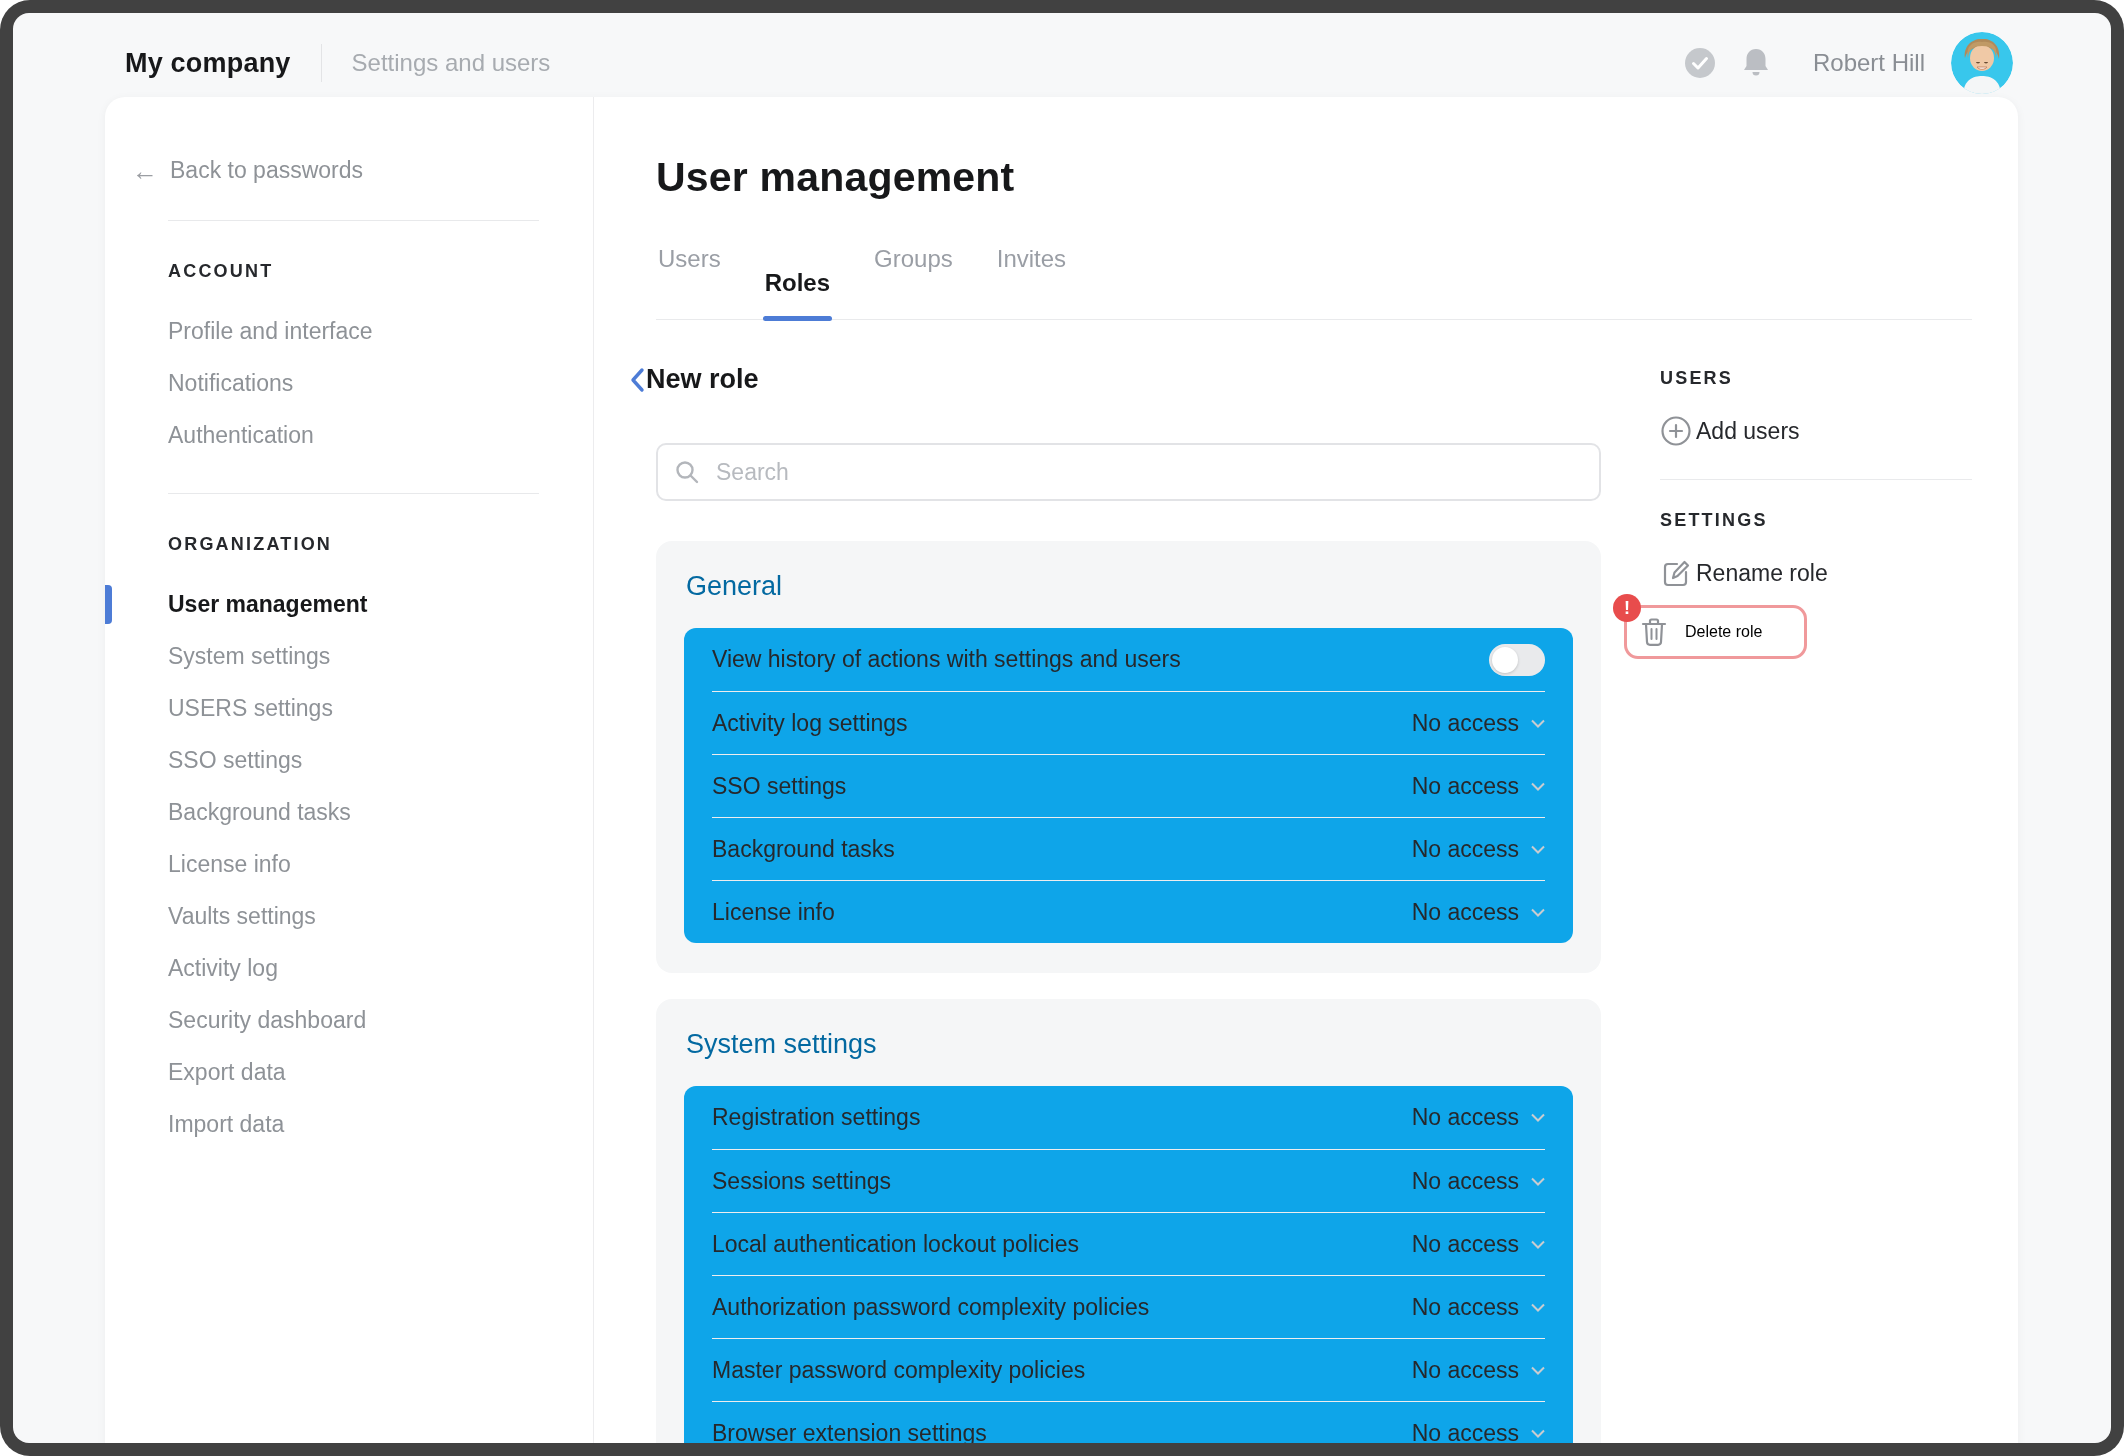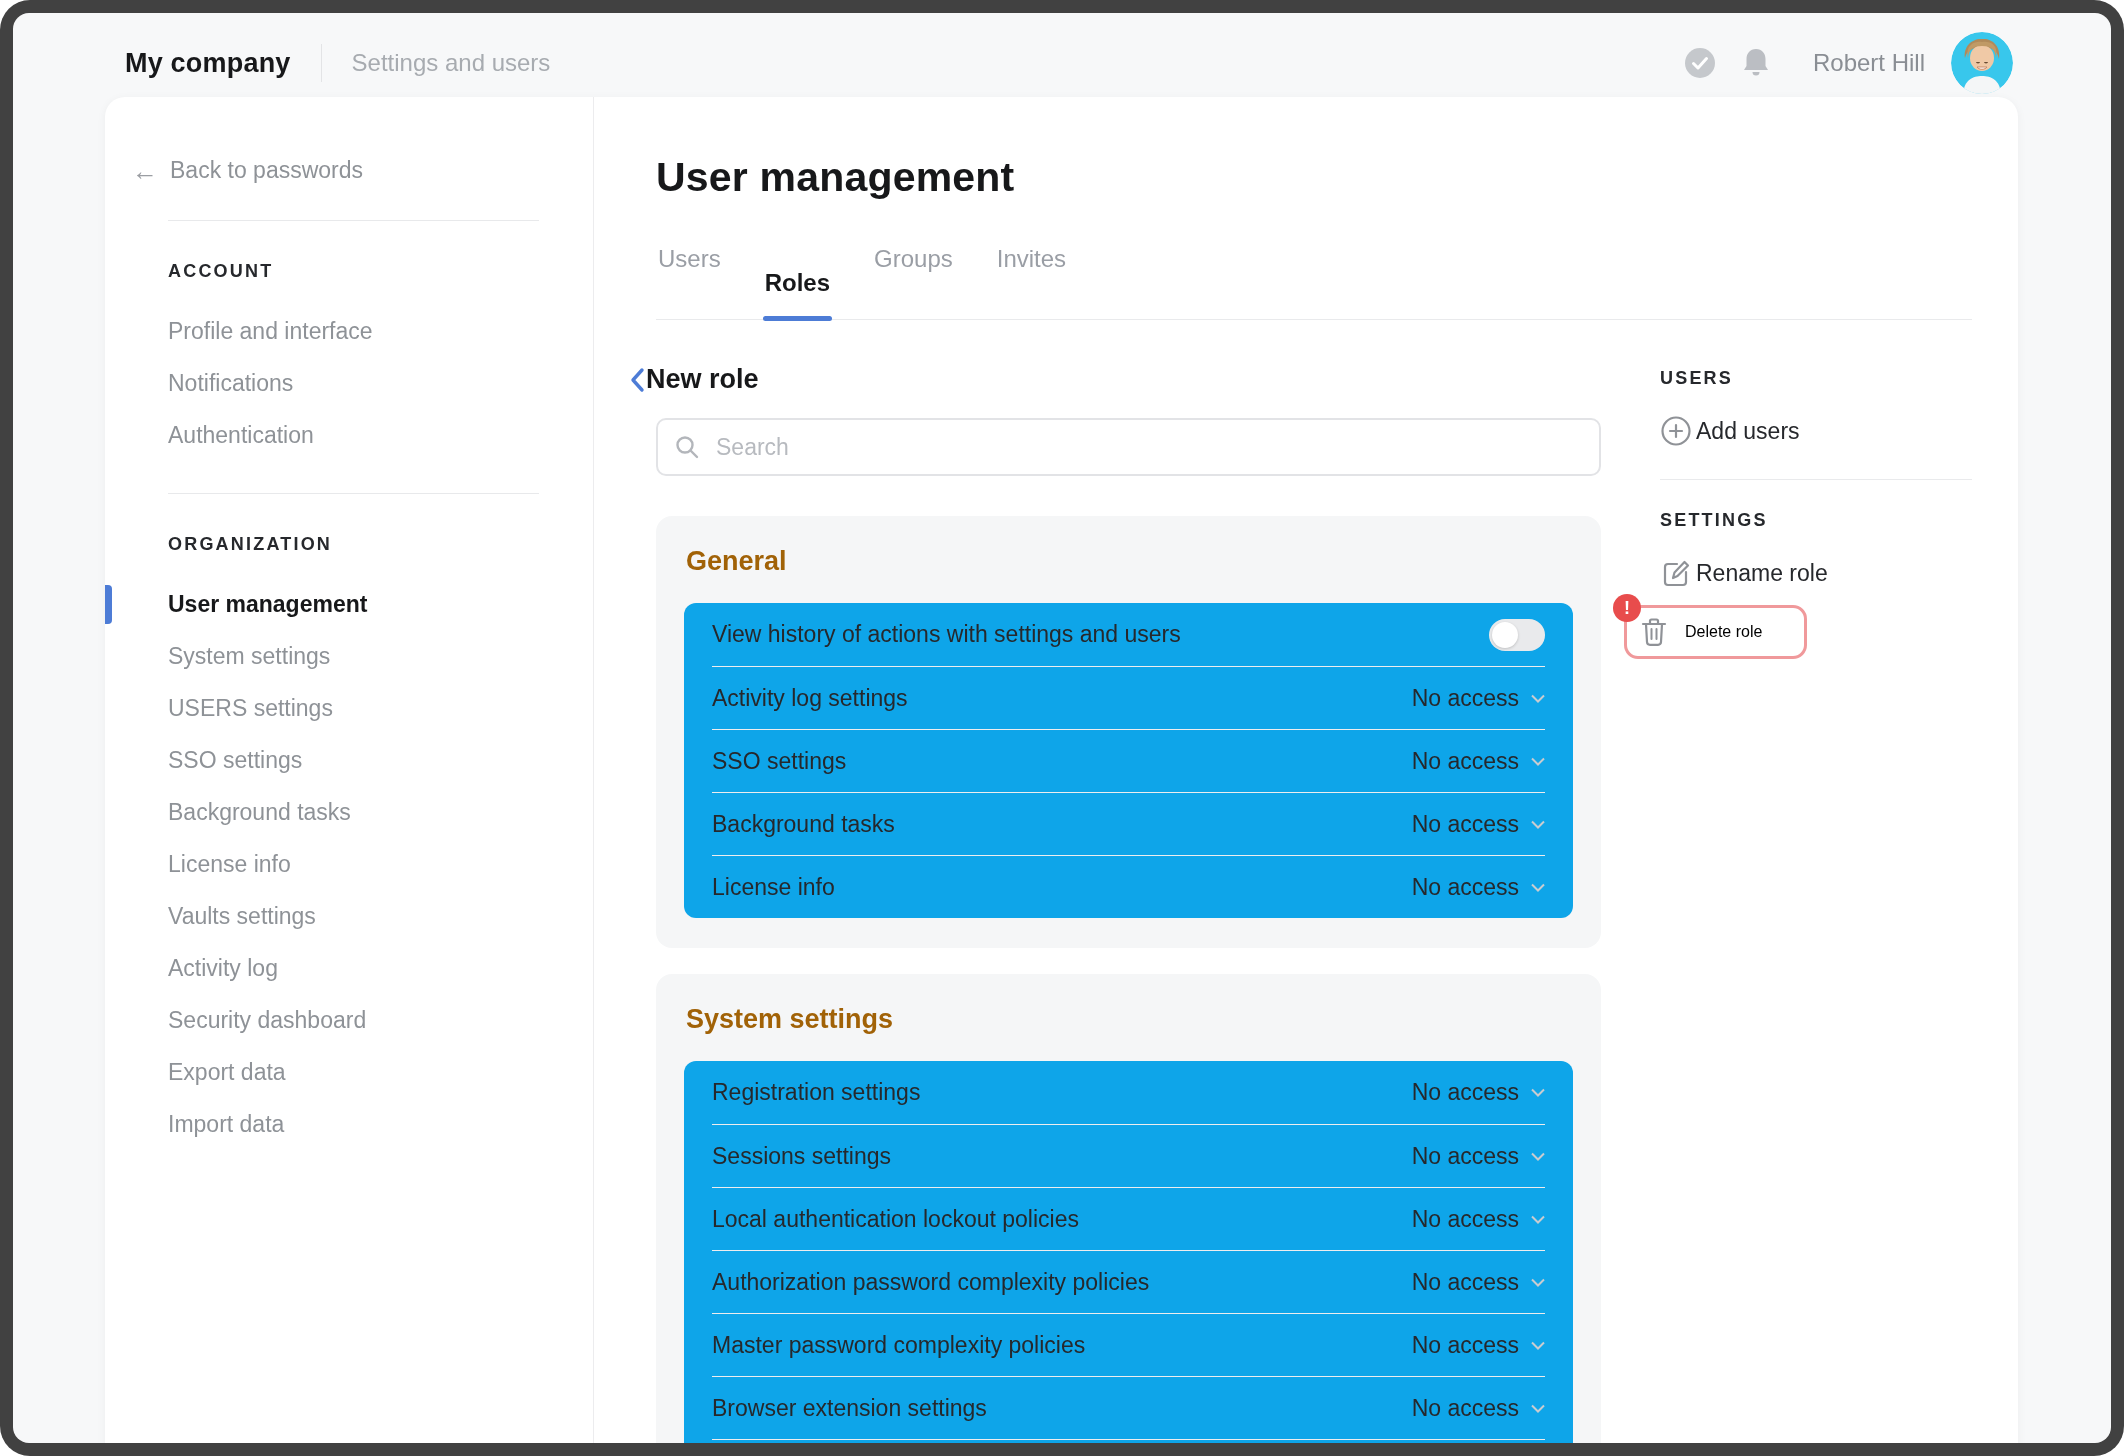--- a/index.html
+++ b/index.html
@@ -43,29 +43,29 @@
   .tab.active { color:#17181a; font-weight:700;margin-top:24px; }
   .tab.active::after { content:""; position:absolute; left:0; right:0; bottom:-2px; height:5px; border-radius:3px; background:var(--accent); }
 
   .content-row { display:flex; align-items:flex-start; }
   .content-col { width:945px; flex:0 0 auto; }
 
   .role-header { display:flex; align-items:center; margin-top:44px; margin-left:-28px; }
   .role-title { font-size:27px; font-weight:700; color:#17181a; }
   .chev-left-btn { display:flex; align-items:center; cursor:pointer; }
 
-  .search-wrap { position:relative; margin-top:23px; }
+  .search-wrap { position:relative; margin-top:48px; }
   .search-input { width:100%; height:58px; border:2px solid #e2e3e6; border-radius:10px; background:#fff;
                   font-size:23px; color:#26282c; padding:0 20px 0 58px; outline:none; font-family:inherit; }
   .search-input::placeholder { color:#b7babf; }
   .search-icon { position:absolute; left:18px; top:16px; }
 
   .perm-card { background:#f5f6f7; border-radius:16px; padding:30px 28px; margin-top:40px; }
   .perm-card + .perm-card { margin-top:26px; }
-  .perm-title { font-size:27px; font-weight:700; color:#a16207; margin-bottom:26px; padding-left:2px; }
+  .perm-title { font-size:27px; font-weight:400; color:#0369a1; margin-bottom:26px; padding-left:2px; }
   .perm-inner { background:#0ea5e9; border-radius:12px; padding:0 28px; }
   .perm-row { height:63px; display:flex; align-items:center; justify-content:space-between; }
   .perm-row + .perm-row { border-top:1px solid #ededef; }
   .perm-label { font-size:23px; color:#26282c; }
   .perm-value { display:flex; align-items:center; gap:12px; cursor:pointer; }
   .perm-value span { font-size:23px; color:#26282c; }
 
   .toggle { width:56px; height:32px; border-radius:16px; background:#e9eaec; position:relative; cursor:pointer; flex:0 0 auto; }
   .toggle .knob { position:absolute; left:3px; top:3px; width:26px; height:26px; border-radius:50%; background:#fff;
                   box-shadow:0 1px 3px rgba(0,0,0,.18); }

